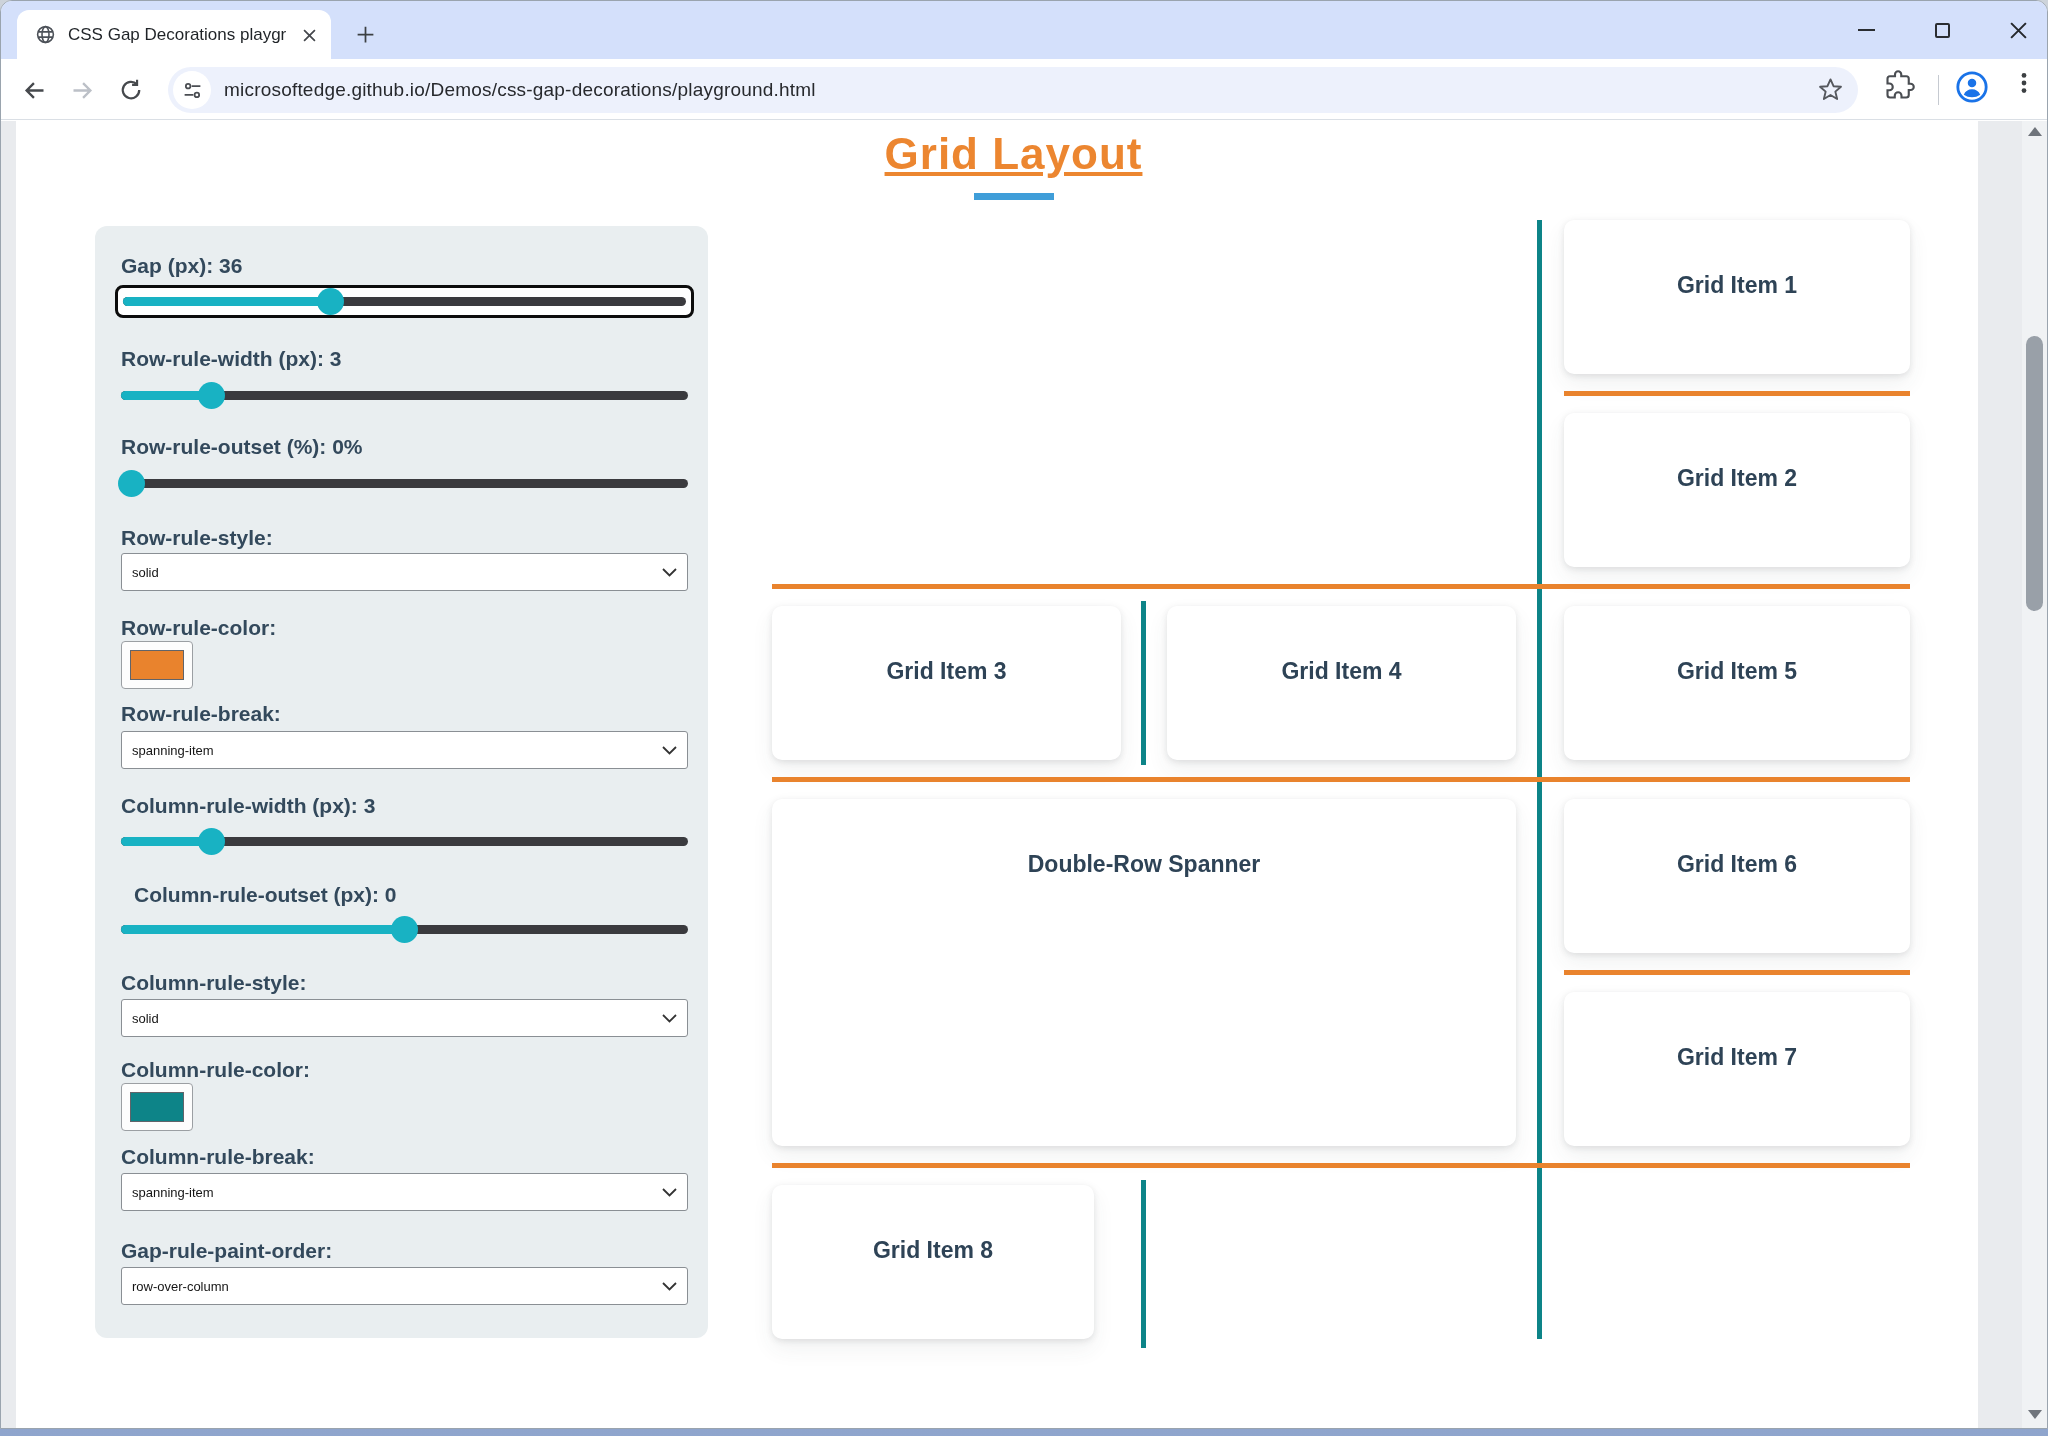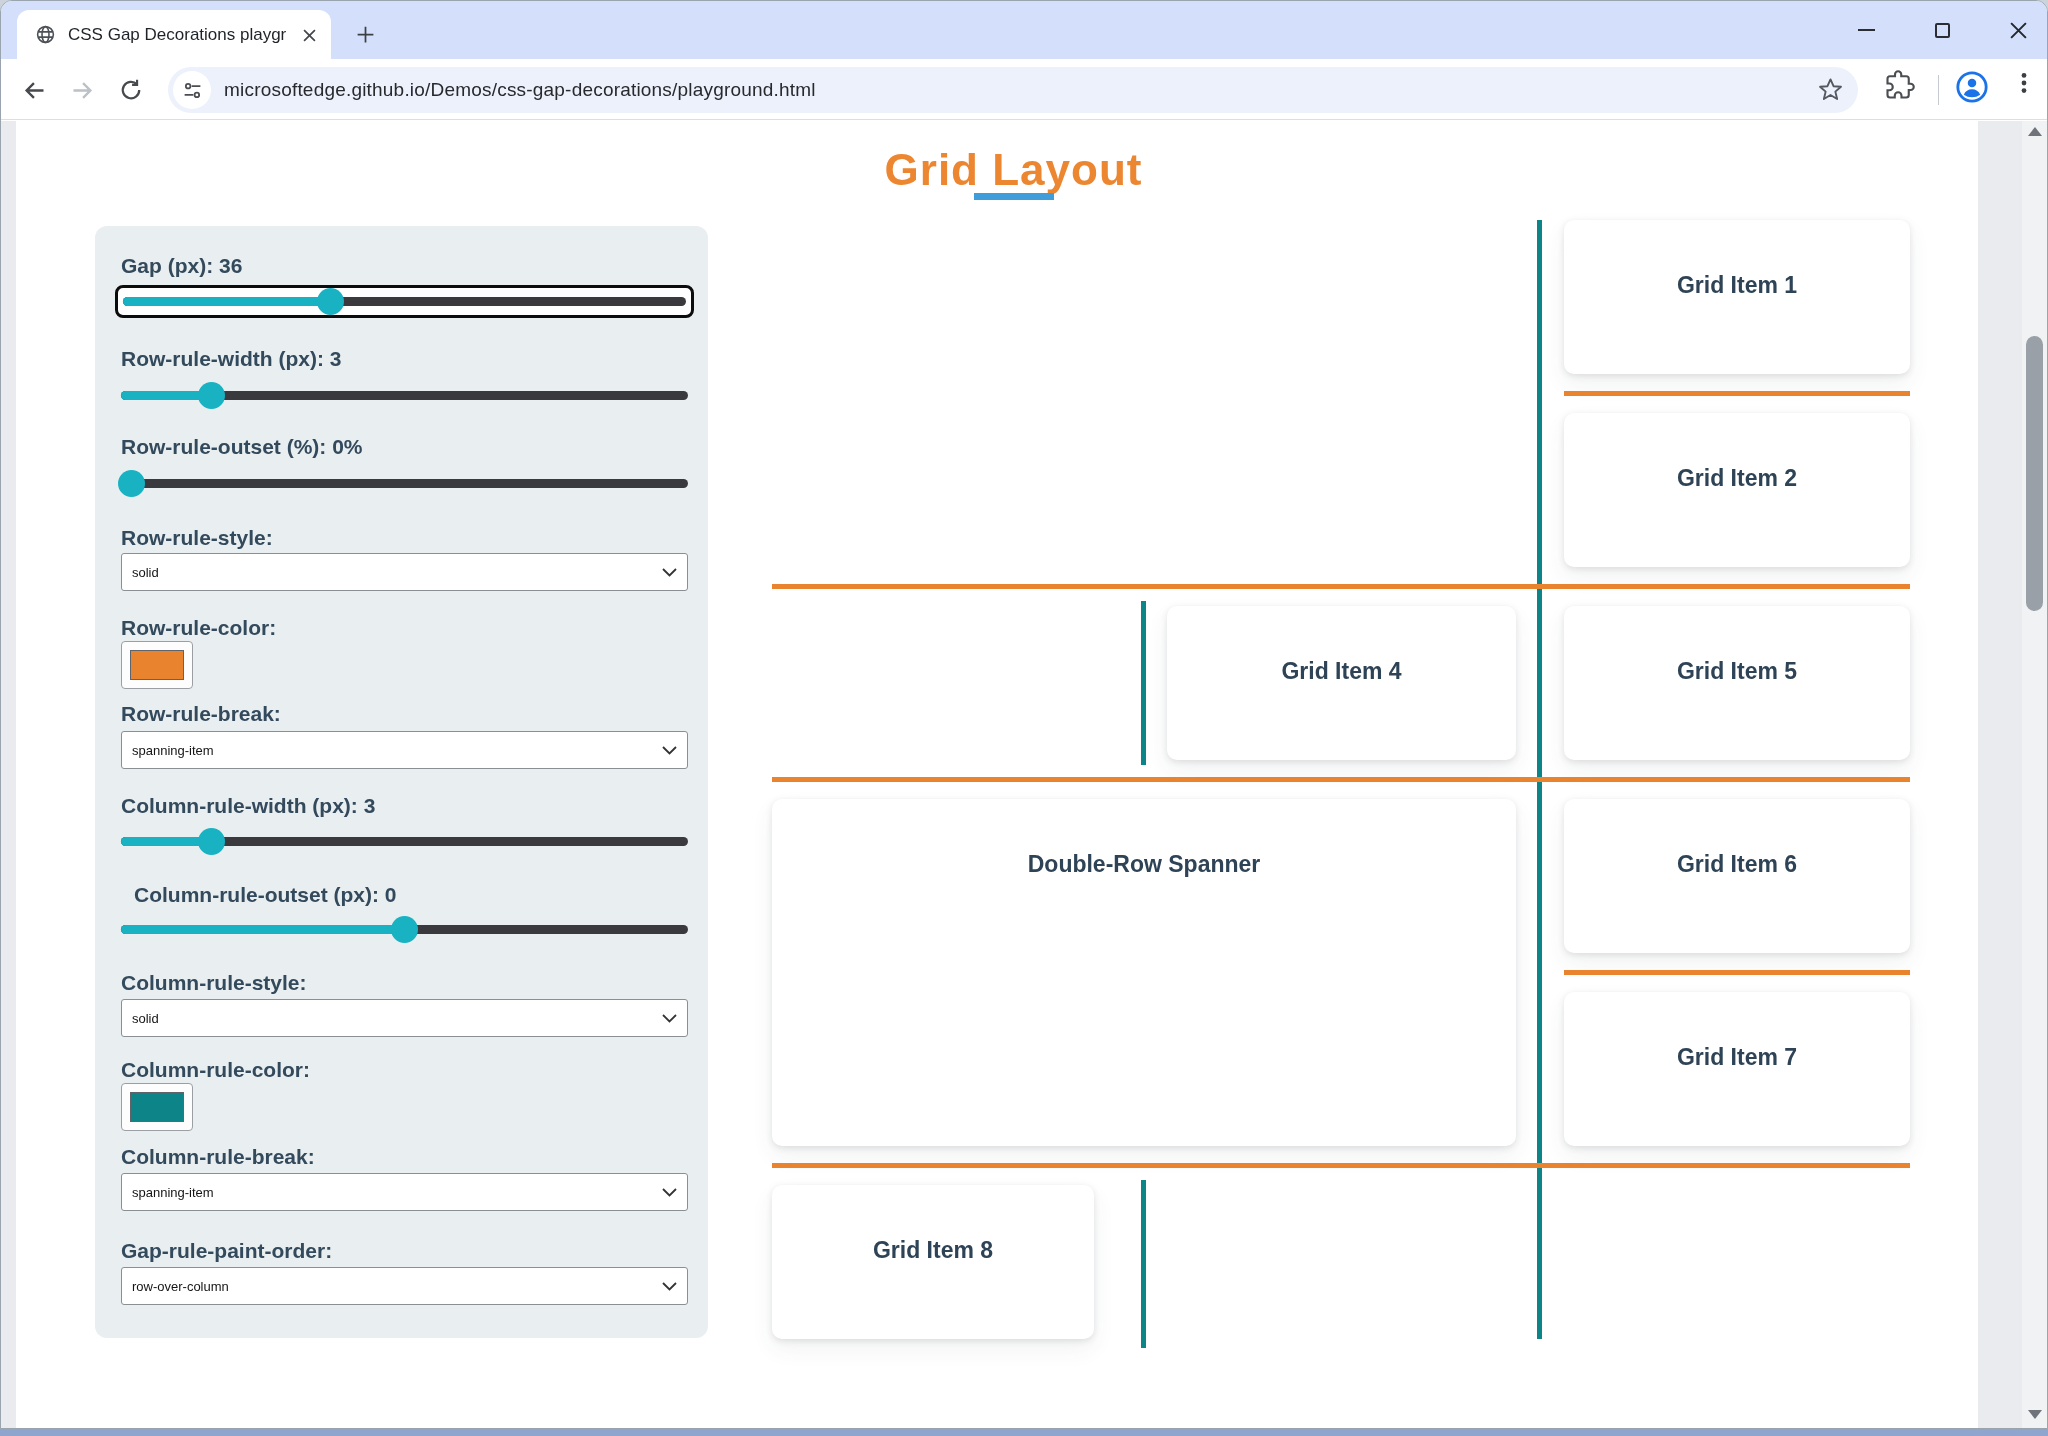--- a/index.html
+++ b/index.html
@@ -159,21 +159,21 @@
             <circle cx="12" cy="12" r="2.2"></circle>
             <circle cx="12" cy="19" r="2.2"></circle>
       </svg>
     </span>
   </div>
 
   <div class="content">
     <div class="pagewhite"></div>
 
     <div style="position:absolute; left:0; top:0; width:2048px; height:1309px;">
-      <div class="page-title" style="top:24px;">Grid Layout</div>
+      <div class="page-title" style="top:8px;text-decoration:underline;">Grid Layout</div>
       <div class="title-underline" style="top:72px;"></div>
 
       <div class="panel" style="top:105px;"></div>
 
       <div class="ctl-label" style="top:132px;">Gap (px): 36</div>
       <div class="focus-box" style="top:164px;">
         <div class="slider">
           <div class="fill" style="width: 37%;">
                 <span class="thumb"></span>
               </div>
@@ -273,20 +273,21 @@
       <div class="vrule" style="left: 1140px; top: 1059px; height: 168px; background: rgb(13, 132, 136);"></div>
 
       <div class="hrule" style="left: 1563px; top: 270px; width: 346px; background: rgb(233, 131, 45);"></div>
       <div class="hrule" style="left: 771px; top: 463px; width: 1138px; background: rgb(233, 131, 45);"></div>
       <div class="hrule" style="left: 771px; top: 656px; width: 1138px; background: rgb(233, 131, 45);"></div>
       <div class="hrule" style="left: 1563px; top: 849px; width: 346px; background: rgb(233, 131, 45);"></div>
       <div class="hrule" style="left: 771px; top: 1042px; width: 1138px; background: rgb(233, 131, 45);"></div>
 
       <div class="card" style="left:1563px; top:99px;  width:346px; height:154px;">Grid Item 1</div>
       <div class="card" style="left:1563px; top:292px; width:346px; height:154px;">Grid Item 2</div>
+      <div class="card" style="left:771px;  top:485px; width:349px; height:154px;">Grid Item 3</div>
       <div class="card" style="left:1166px; top:485px; width:349px; height:154px;">Grid Item 4</div>
       <div class="card" style="left:1563px; top:485px; width:346px; height:154px;">Grid Item 5</div>
       <div class="card" style="left:771px;  top:678px; width:744px; height:347px;">Double-Row Spanner</div>
       <div class="card" style="left:1563px; top:678px; width:346px; height:154px;">Grid Item 6</div>
       <div class="card" style="left:1563px; top:871px; width:346px; height:154px;">Grid Item 7</div>
       <div class="card" style="left:771px;  top:1064px; width:322px; height:154px;">Grid Item 8</div>
     </div>
 
     <div class="scroll-track"></div>
     <div class="arrow-up"></div>

